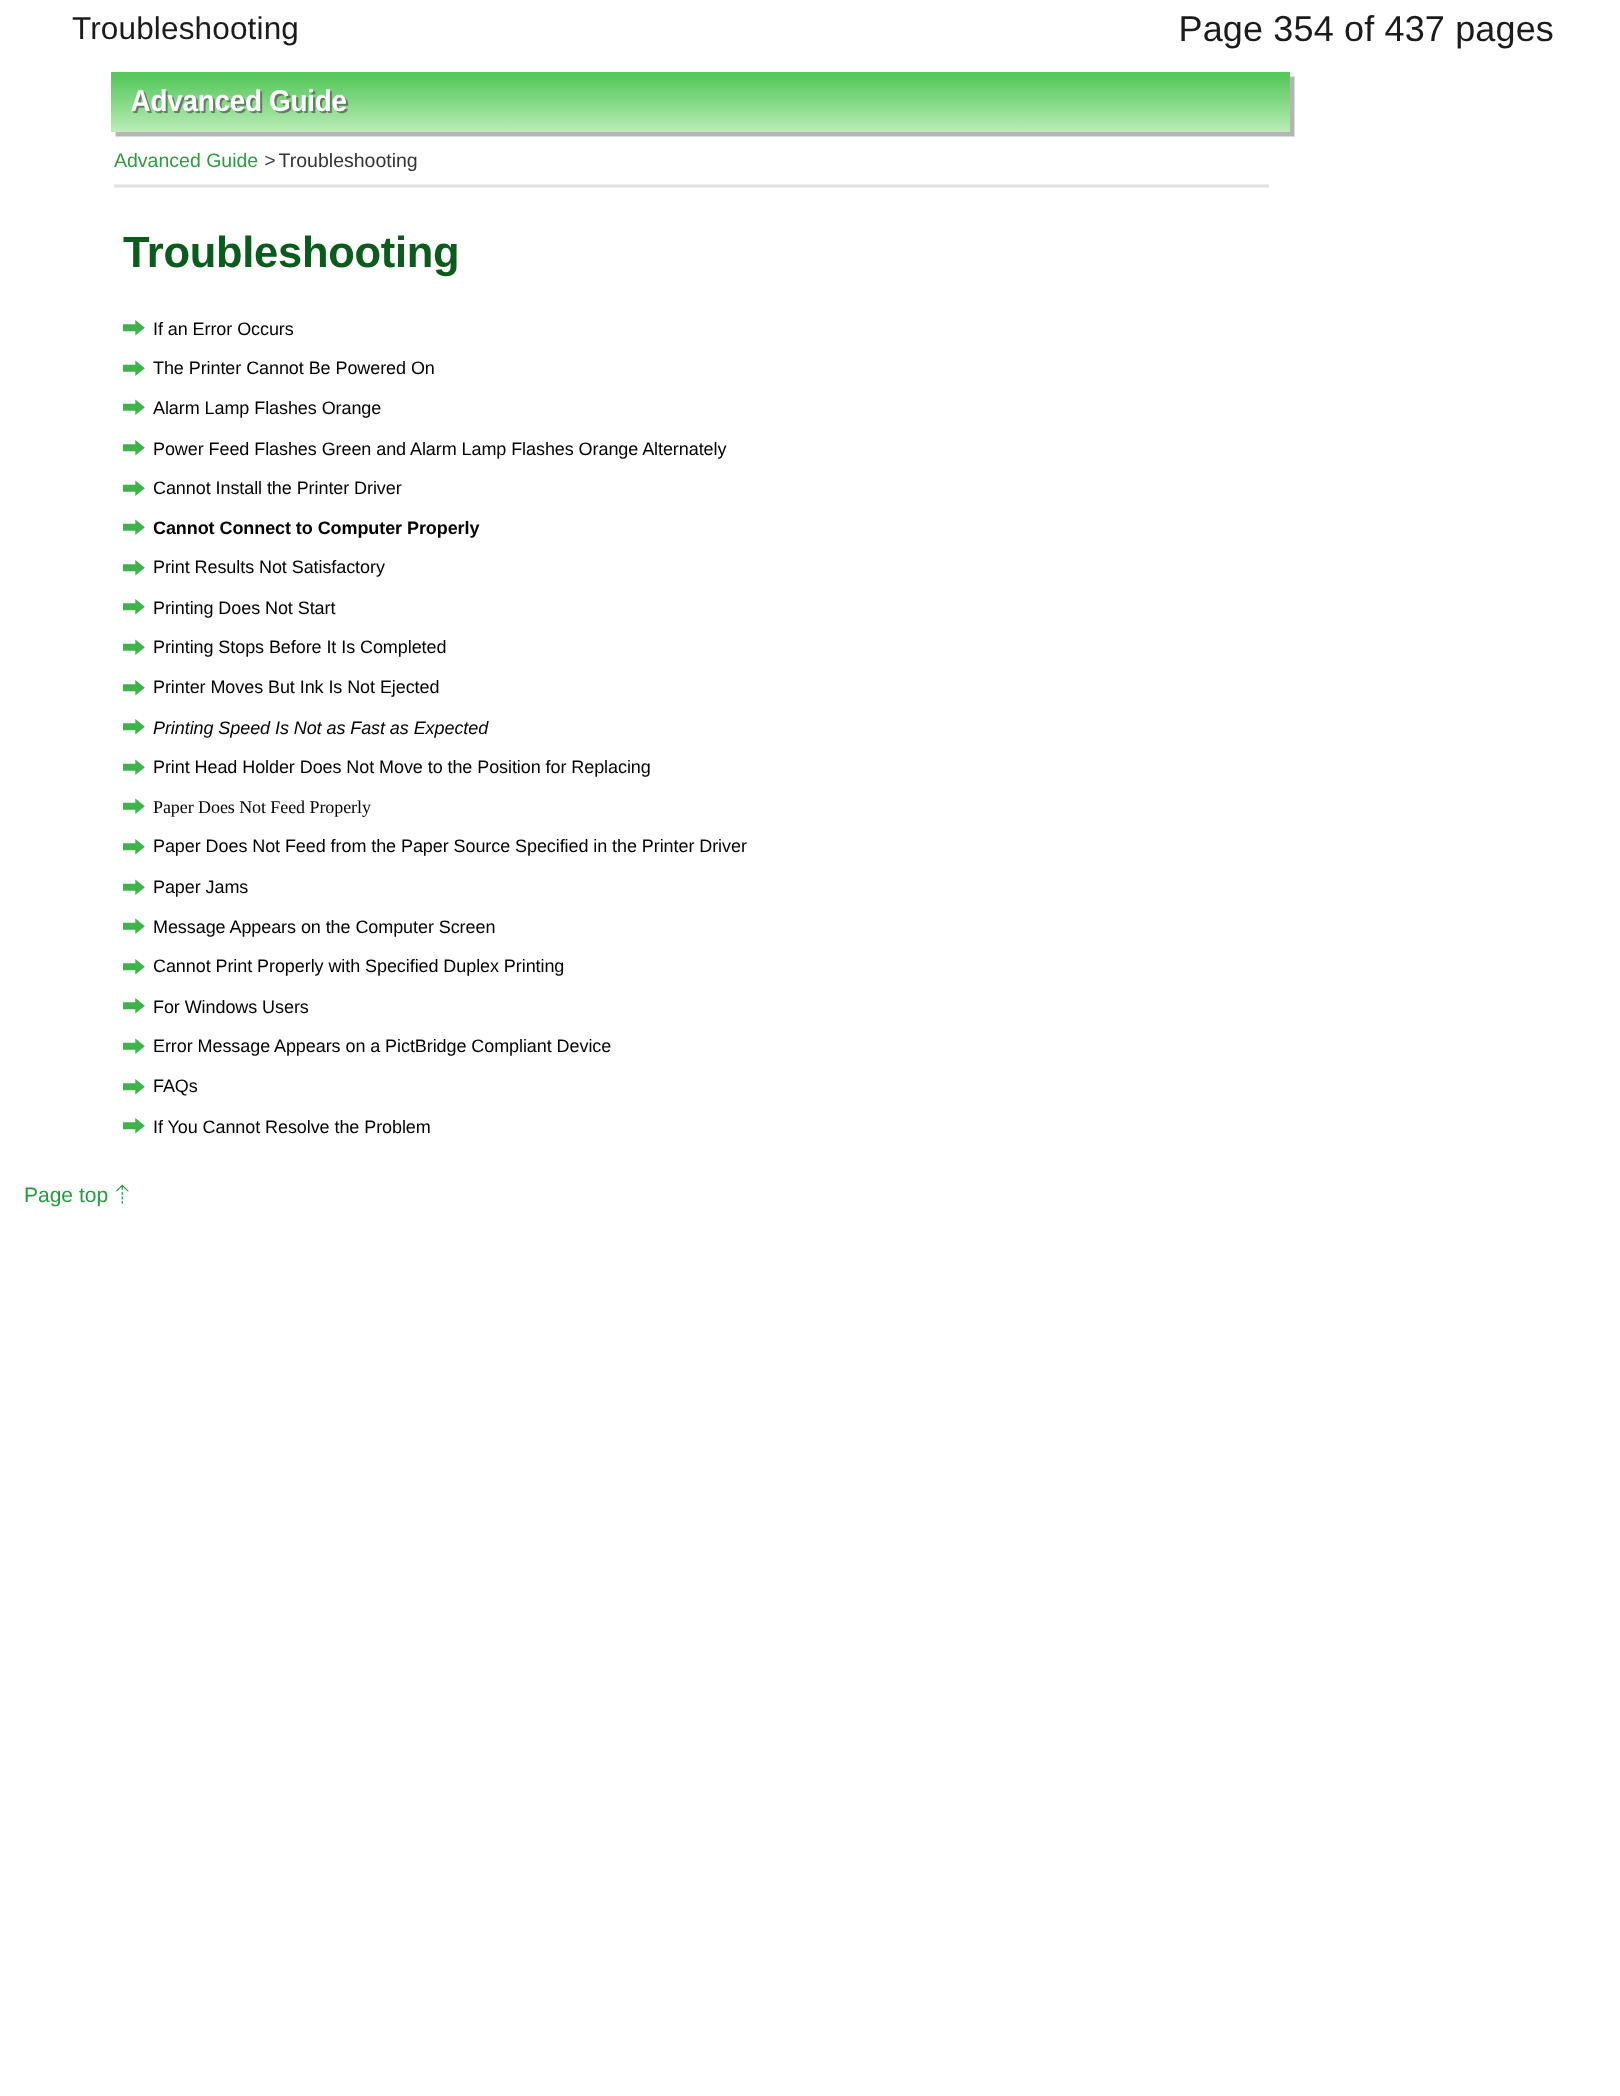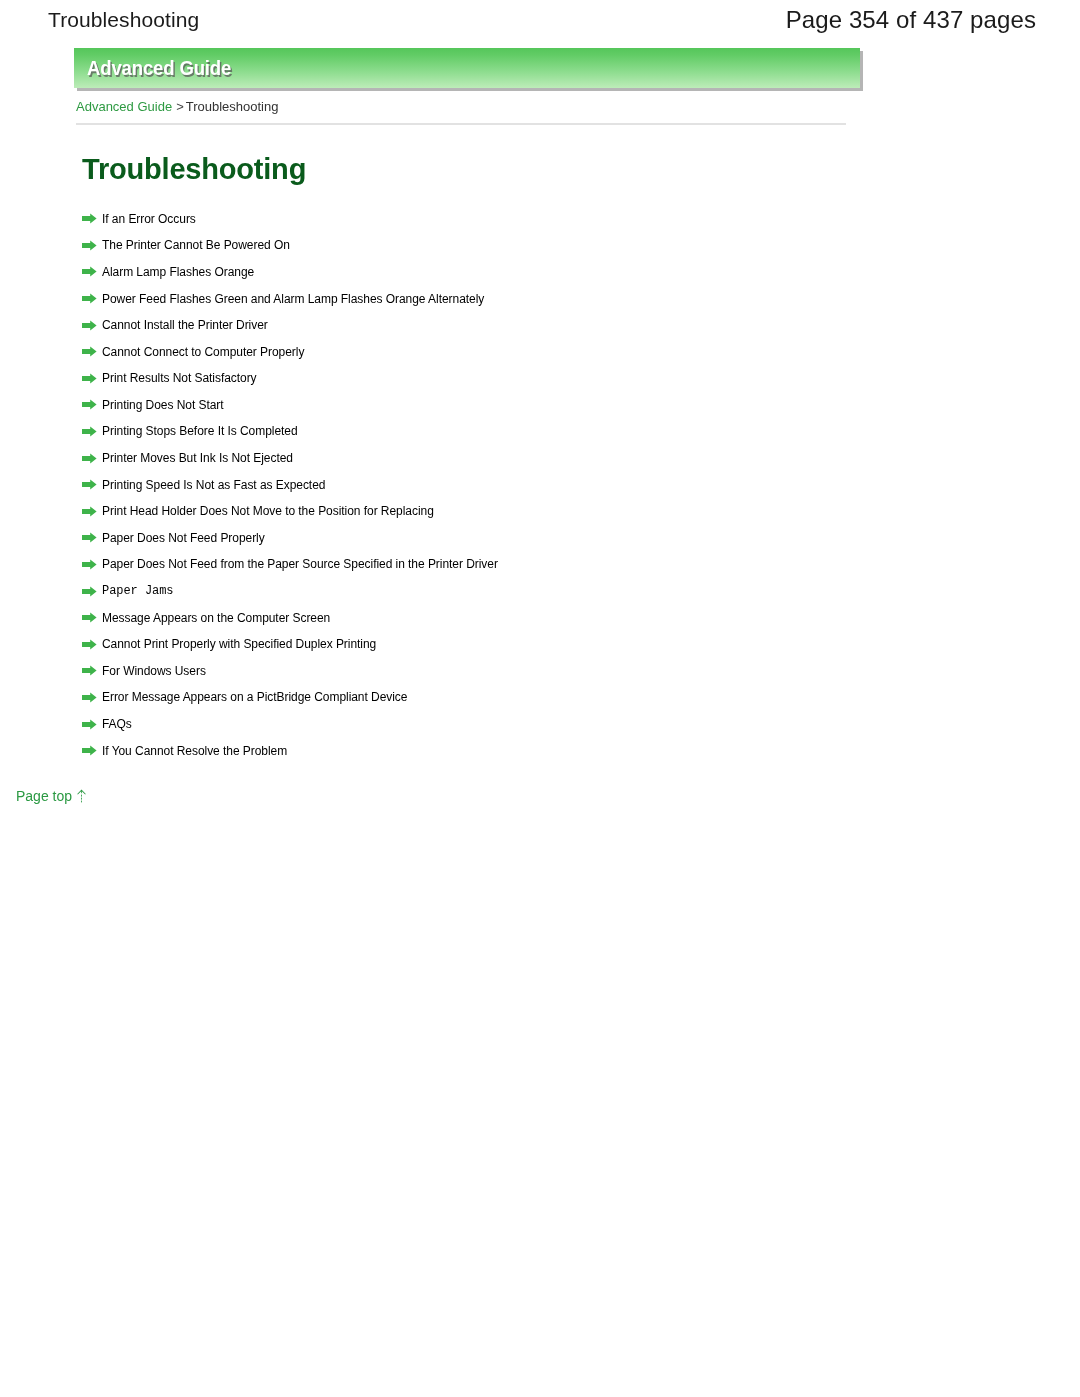--- a/index.html
+++ b/index.html
@@ -230,21 +230,21 @@
           </svg>
         </span>
         <a class="link-label" href="#" style="text-decoration: none; color: inherit;">Cannot Install the Printer Driver</a>
       </li>
       <li class="link-item">
         <span class="arrow-icon">
           <svg viewBox="0 0 15 11" width="15" height="11" aria-hidden="true">
             <path d="M0 3.1 H8.2 V0.4 L14.6 5.5 L8.2 10.6 V7.9 H0 Z" fill="#3eb34a"></path>
           </svg>
         </span>
-        <a class="link-label" href="#" style="text-decoration: none; color: inherit;">Cannot Connect to Computer Properly</a>
+        <a class="link-label" href="#" style="text-decoration: none; color: inherit; font-weight: bold;">Cannot Connect to Computer Properly</a>
       </li>
       <li class="link-item">
         <span class="arrow-icon">
           <svg viewBox="0 0 15 11" width="15" height="11" aria-hidden="true">
             <path d="M0 3.1 H8.2 V0.4 L14.6 5.5 L8.2 10.6 V7.9 H0 Z" fill="#3eb34a"></path>
           </svg>
         </span>
         <a class="link-label" href="#" style="text-decoration: none; color: inherit;">Print Results Not Satisfactory</a>
       </li>
       <li class="link-item">
@@ -270,53 +270,53 @@
           </svg>
         </span>
         <a class="link-label" href="#" style="text-decoration: none; color: inherit;">Printer Moves But Ink Is Not Ejected</a>
       </li>
       <li class="link-item">
         <span class="arrow-icon">
           <svg viewBox="0 0 15 11" width="15" height="11" aria-hidden="true">
             <path d="M0 3.1 H8.2 V0.4 L14.6 5.5 L8.2 10.6 V7.9 H0 Z" fill="#3eb34a"></path>
           </svg>
         </span>
-        <a class="link-label" href="#" style="text-decoration: none; color: inherit;">Printing Speed Is Not as Fast as Expected</a>
+        <a class="link-label" href="#" style="text-decoration: none; color: inherit; font-style: italic;">Printing Speed Is Not as Fast as Expected</a>
       </li>
       <li class="link-item">
         <span class="arrow-icon">
           <svg viewBox="0 0 15 11" width="15" height="11" aria-hidden="true">
             <path d="M0 3.1 H8.2 V0.4 L14.6 5.5 L8.2 10.6 V7.9 H0 Z" fill="#3eb34a"></path>
           </svg>
         </span>
         <a class="link-label" href="#" style="text-decoration: none; color: inherit;">Print Head Holder Does Not Move to the Position for Replacing</a>
       </li>
       <li class="link-item">
         <span class="arrow-icon">
           <svg viewBox="0 0 15 11" width="15" height="11" aria-hidden="true">
             <path d="M0 3.1 H8.2 V0.4 L14.6 5.5 L8.2 10.6 V7.9 H0 Z" fill="#3eb34a"></path>
           </svg>
         </span>
-        <a class="link-label" href="#" style="text-decoration: none; color: inherit;">Paper Does Not Feed Properly</a>
+        <a class="link-label" href="#" style="text-decoration: none; color: inherit; font-family: Liberation Serif, serif;">Paper Does Not Feed Properly</a>
       </li>
       <li class="link-item">
         <span class="arrow-icon">
           <svg viewBox="0 0 15 11" width="15" height="11" aria-hidden="true">
             <path d="M0 3.1 H8.2 V0.4 L14.6 5.5 L8.2 10.6 V7.9 H0 Z" fill="#3eb34a"></path>
           </svg>
         </span>
         <a class="link-label" href="#" style="text-decoration: none; color: inherit;">Paper Does Not Feed from the Paper Source Specified in the Printer Driver</a>
       </li>
       <li class="link-item">
         <span class="arrow-icon">
           <svg viewBox="0 0 15 11" width="15" height="11" aria-hidden="true">
             <path d="M0 3.1 H8.2 V0.4 L14.6 5.5 L8.2 10.6 V7.9 H0 Z" fill="#3eb34a"></path>
           </svg>
         </span>
-        <a class="link-label" href="#" style="text-decoration: none; color: inherit; font-family: Liberation Mono, monospace;">Paper Jams</a>
+        <a class="link-label" href="#" style="text-decoration: none; color: inherit;">Paper Jams</a>
       </li>
       <li class="link-item">
         <span class="arrow-icon">
           <svg viewBox="0 0 15 11" width="15" height="11" aria-hidden="true">
             <path d="M0 3.1 H8.2 V0.4 L14.6 5.5 L8.2 10.6 V7.9 H0 Z" fill="#3eb34a"></path>
           </svg>
         </span>
         <a class="link-label" href="#" style="text-decoration: none; color: inherit;">Message Appears on the Computer Screen</a>
       </li>
       <li class="link-item">

